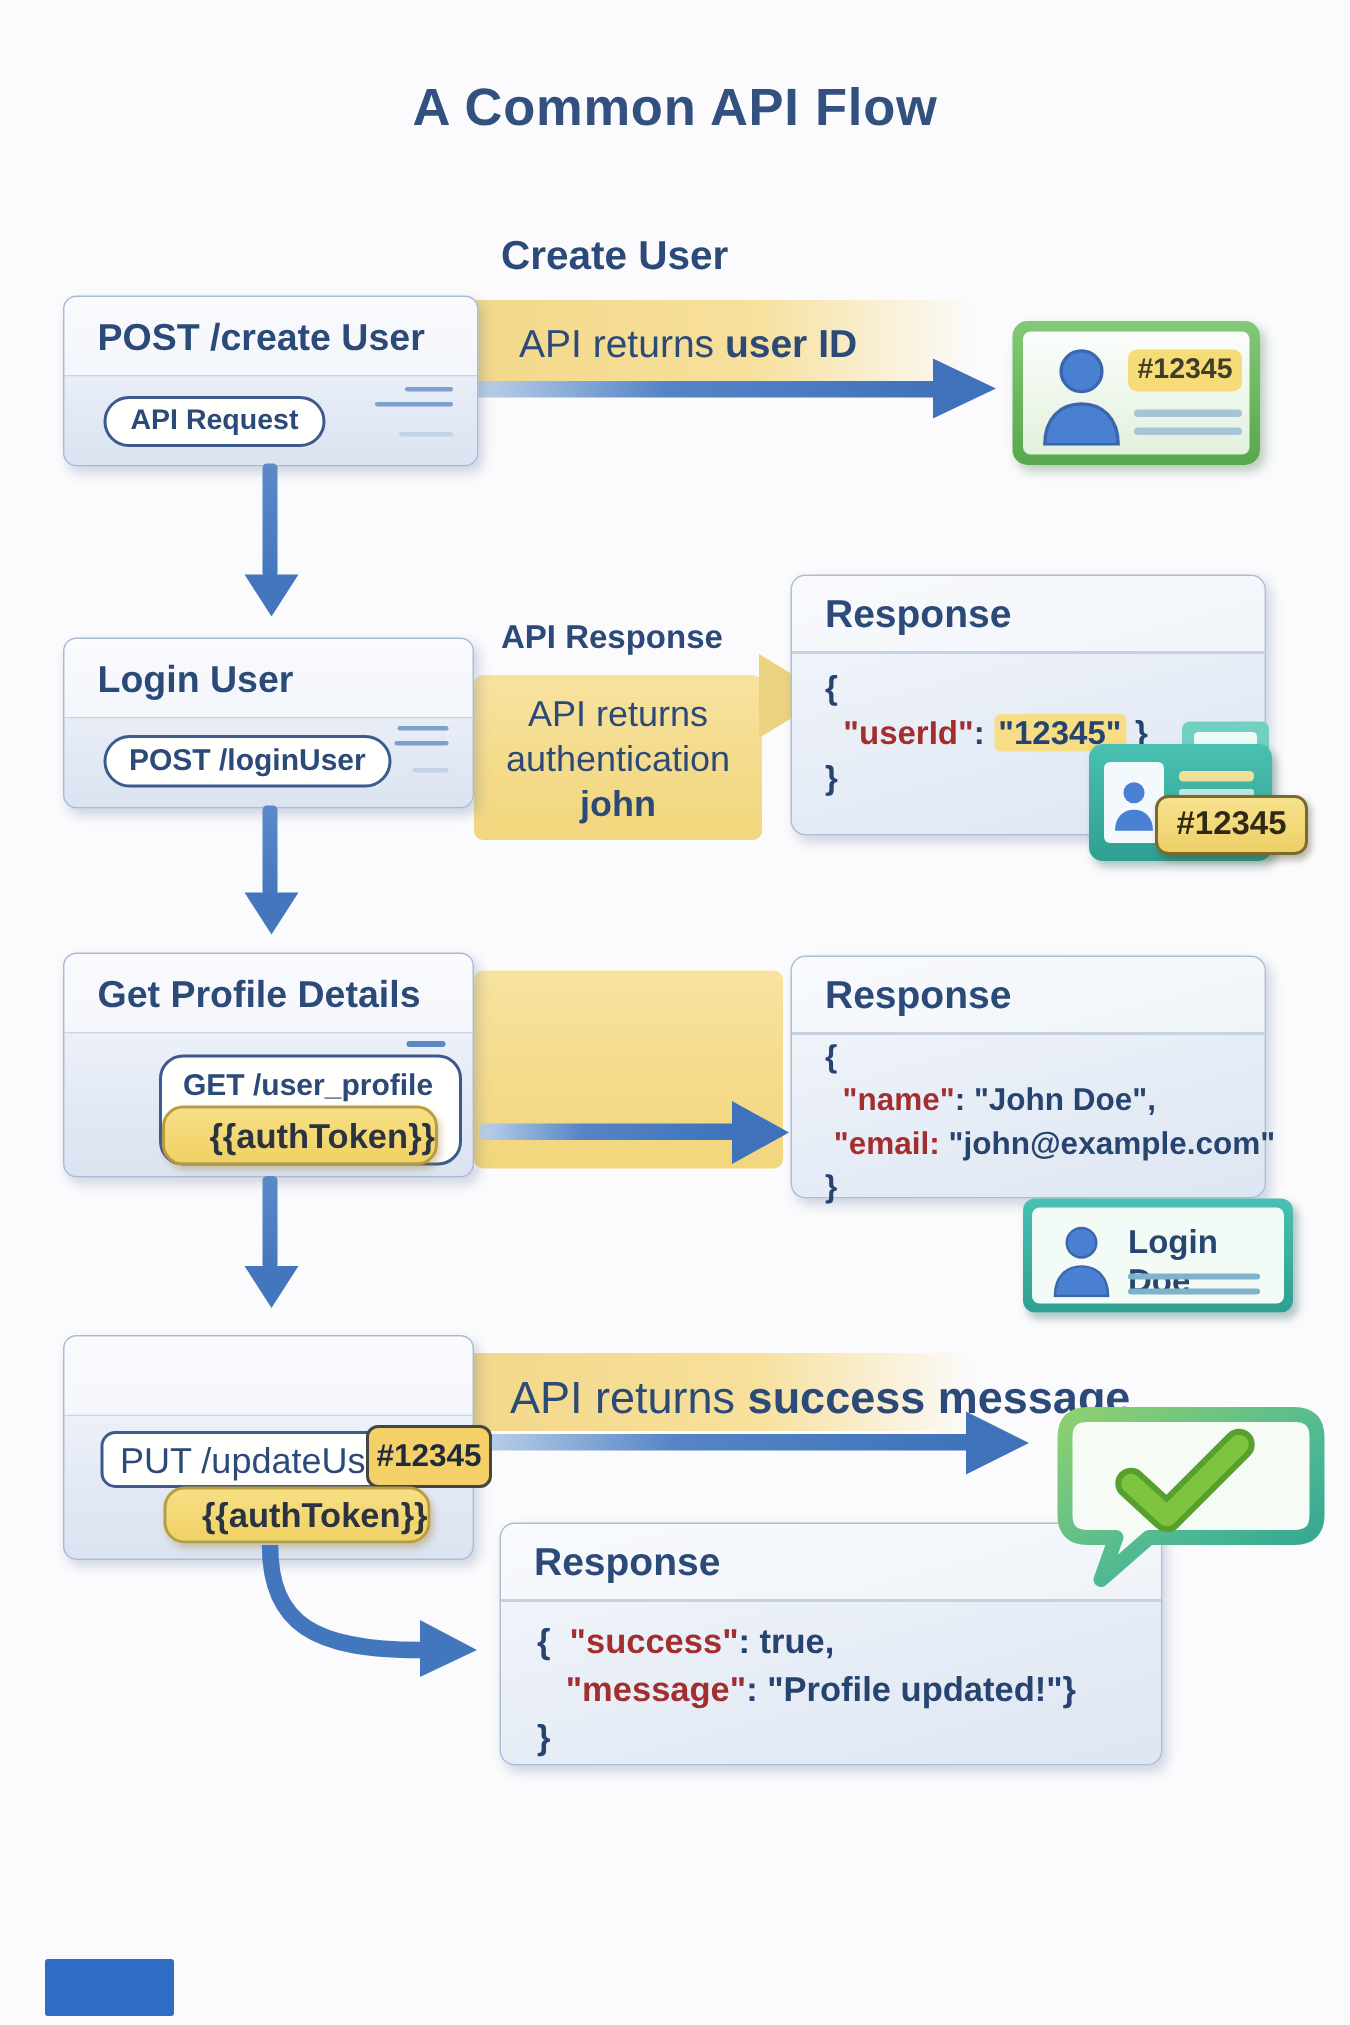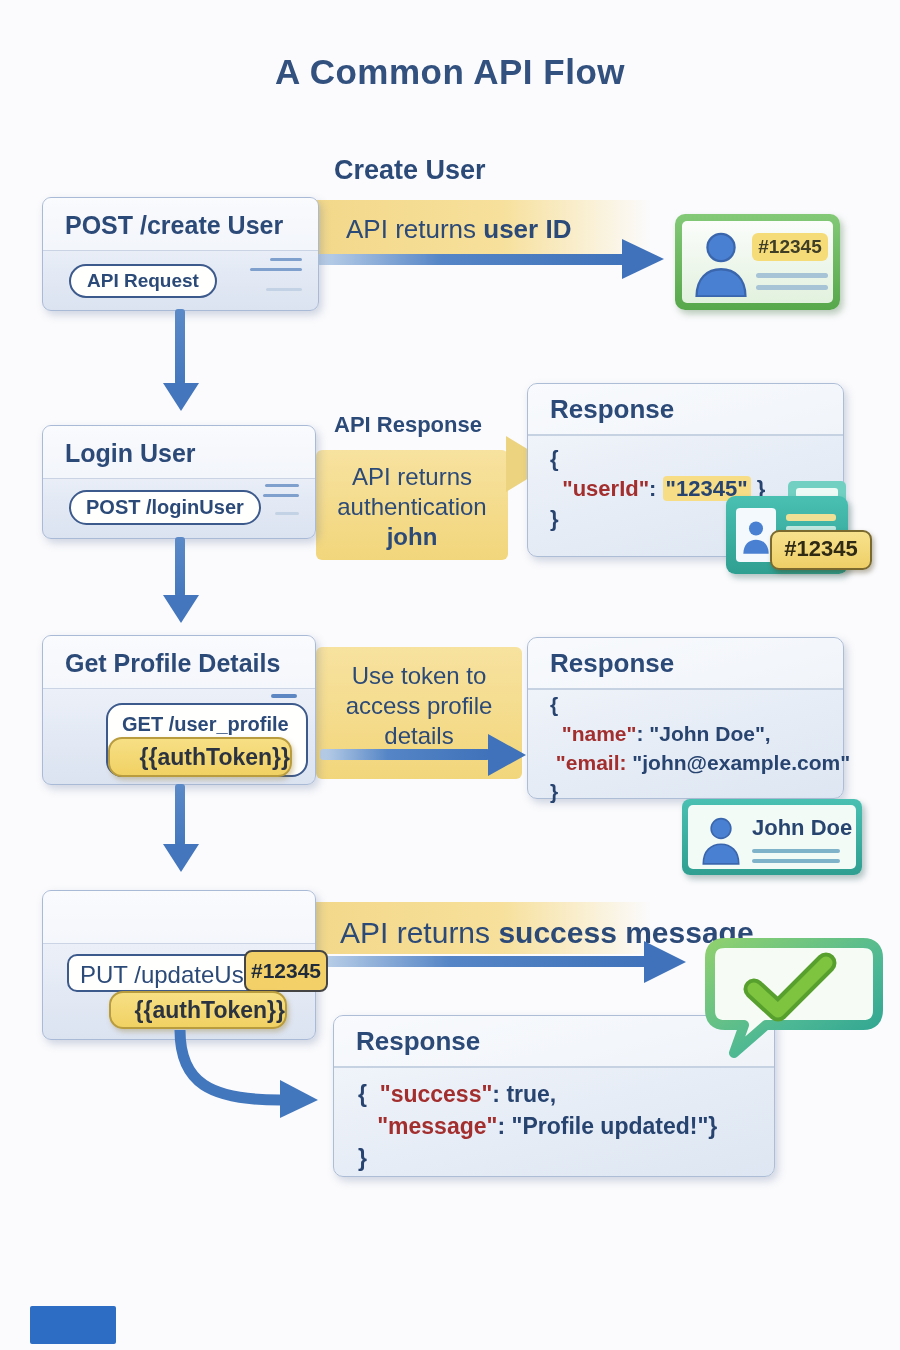--- a/index.html
+++ b/index.html
@@ -150,25 +150,20 @@
     </div>
     <div class="abs" style="left:62px;top:36px;width:50px;height:7px;background:#f0e095;border-radius:3px;"></div>
     <div class="abs" style="left:62px;top:48px;width:50px;height:5px;background:#bfe7df;border-radius:2px;"></div>
     <div class="abs" style="left:46px;top:52px;width:98px;height:36px;background:linear-gradient(180deg,#f8e28e,#eecf67);border:2px solid #7a6a30;border-radius:9px;box-shadow:2px 3px 5px rgba(60,50,10,.35);text-align:center;font-size:22px;font-weight:bold;color:#2f2a14;line-height:34px;">#12345</div>
   </div>
 
   <div class="abs v-bar" style="left:175px;top:537px;height:60px;"></div>
   <div class="abs v-head" style="left:163px;top:595px;"></div>
 
   <div class="abs yellow-solid" style="left:316px;top:647px;width:206px;height:132px;"></div>
-  <div class="abs center-txt" style="left:316px;top:661px;width:206px;">
-    <div>Use token to</div>
-    <div>access profile</div>
-    <div>details</div>
-  </div>
   <div class="abs h-bar" style="left:320px;top:749px;width:170px;"></div>
   <div class="abs h-head" style="left:488px;top:734px;border-top-width:21px;border-bottom-width:21px;border-left-width:38px;"></div>
 
   <div class="abs flow-box" style="left:42px;top:635px;width:272px;height:148px;">
     <div class="box-title">Get Profile Details</div>
     <div class="abs" style="right:18px;top:58px;width:26px;height:4px;background:#5d87c2;border-radius:2px;"></div>
     <div class="pill" style="left:23px;top:67px;width:198px;height:70px;border-radius:16px;margin-left:40px;">
       <div class="abs" style="left:14px;top:8px;font-size:20px;font-weight:bold;white-space:nowrap;">GET /user_profile</div>
     </div>
     <div class="token-badge" style="left:65px;top:101px;width:180px;height:36px;font-size:23px;line-height:36px;">{{authToken}}</div>
@@ -184,21 +179,21 @@
       <div class="code-line">}</div>
     </div>
   </div>
 
   <div class="abs teal" style="left:682px;top:799px;width:180px;height:76px;border-radius:8px;">
     <div class="contact-inner">
       <svg class="abs" style="left:12px;top:8px;" width="42" height="52" viewBox="0 0 64 76">
         <circle cx="32" cy="22" r="15" fill="#4a80d2" stroke="#3a66ad" stroke-width="2.5"></circle>
         <path d="M5,76 C5,56 17,46 32,46 C47,46 59,56 59,76 Z" fill="#4a80d2" stroke="#3a66ad" stroke-width="2.5"></path>
       </svg>
-      <div class="abs" style="left:64px;top:10px;font-size:22px;font-weight:bold;color:#27456f;">John Doe</div>
+      <div class="abs" style="left:64px;top:10px;font-size:22px;font-weight:bold;color:#27456f;">Login Doe</div>
       <div class="card-line" style="left:64px;top:44px;width:88px;height:4px;background:#7fb3c9;"></div>
       <div class="card-line" style="left:64px;top:54px;width:88px;height:4px;background:#7fb3c9;"></div>
     </div>
   </div>
 
   <div class="abs v-bar" style="left:175px;top:784px;height:62px;"></div>
   <div class="abs v-head" style="left:163px;top:844px;"></div>
 
   <div class="abs yellow-fade" style="left:316px;top:902px;width:336px;height:52px;"></div>
   <div class="abs band-text" style="left:340px;top:916px;font-size:30px;"><span>API returns </span><b>success message</b></div>

